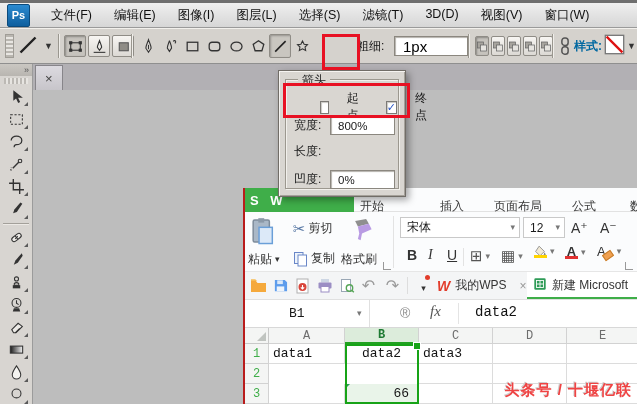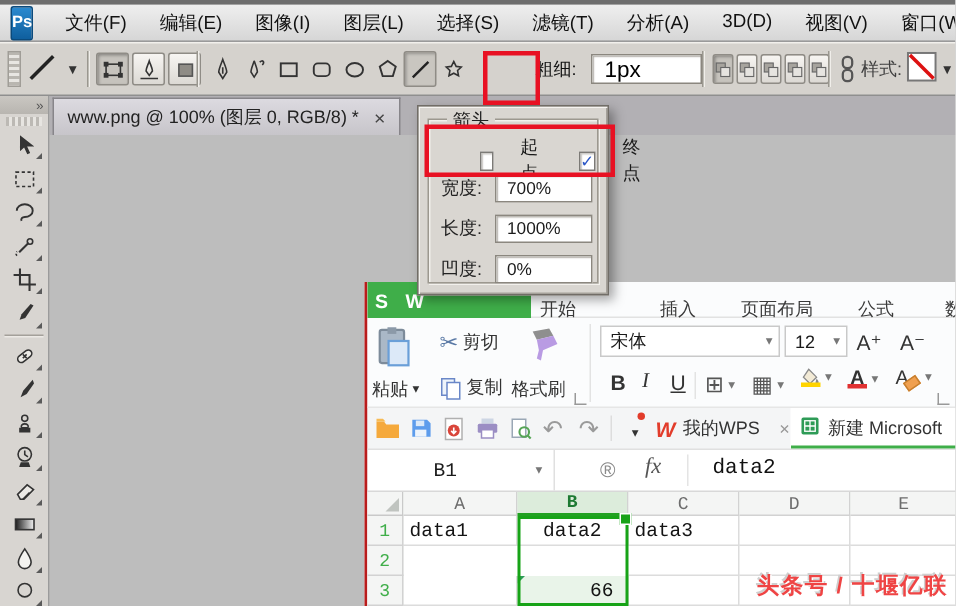--- a/index.html
+++ b/index.html
@@ -109,21 +109,20 @@
 
   <div id="menubar">
     <div id="ps-logo">Ps</div>
     <div id="menu-items" style="display:flex;">
         <div class="menu-item">文件(F)</div>
         <div class="menu-item">编辑(E)</div>
         <div class="menu-item">图像(I)</div>
         <div class="menu-item">图层(L)</div>
         <div class="menu-item">选择(S)</div>
         <div class="menu-item">滤镜(T)</div>
-        <div class="menu-item">分析(A)</div>
         <div class="menu-item">3D(D)</div>
         <div class="menu-item">视图(V)</div>
         <div class="menu-item">窗口(W)</div>
       </div>
   </div>
 
   <div id="optionsbar">
     <div class="ob" style="left:2px;">
         <div class="grip"></div>
       </div>
@@ -251,37 +250,36 @@
     <div class="ob" style="left:552px;">
         <div class="vsep"></div>
       </div>
     <div class="ob" style="left:558px;">
       <svg width="14" height="20" viewBox="0 0 10 16">
         <rect x="2.5" y="1.5" width="5" height="6" rx="2.2" fill="none" stroke="#555" stroke-width="1.2"></rect>
         <rect x="2.5" y="8.5" width="5" height="6" rx="2.2" fill="none" stroke="#555" stroke-width="1.2"></rect>
         </svg>
     </div>
     <div class="ob" style="left:574px;">
-        <span class="rbtxt" style="color:#404040;">样式:</span>
+        <span class="rbtxt" style="color:#0369a1;font-weight:bold;">样式:</span>
       </div>
     <div class="ob" style="left:604px;">
       <span>
         <svg width="21" height="21" viewBox="0 0 16 16">
             <rect x="1" y="1" width="14" height="14" fill="#fff" stroke="#777"></rect>
         <path d="M2 2L14 14" stroke="#d11" stroke-width="1.8"></path>
           </svg></span>
     </div>
     <div class="ob" style="left:627px;">
         <span class="caret">▼</span>
       </div>
   </div>
 
   <div id="tabstrip">
     <div id="doc-tab">
-      <span class="t">www.png @ 100% (图层 0, RGB/8) *</span>
       <span class="x">×</span>
     </div>
   </div>
 
   <div id="toolbox">
     <div id="toolbox-header">
         <span>»</span>
       </div>
     <div id="toolbox-grip"></div>
     <div id="toolbox-tools">
@@ -589,25 +587,24 @@
       <div id="arrow-legend">箭头</div>
       <div class="cb-row" id="arrow-checkboxes">
           <div class="cb"></div>
           <div class="cb-label">起点</div>
           <div class="cb checked">✓</div>
           <div class="cb-label">终点</div>
         </div>
       <div id="arrow-fields">
           <div class="ap-row" style="top: 36px;">
             <div class="ap-label">宽度:</div>
-            <div class="ap-input">700%</div>
+            <div class="ap-input">800%</div>
           </div>
           <div class="ap-row" style="top: 63px;">
             <div class="ap-label">长度:</div>
-            <div class="ap-input">1000%</div>
           </div>
           <div class="ap-row" style="top: 90px;">
             <div class="ap-label">凹度:</div>
             <div class="ap-input">0%</div>
           </div>
         </div>
     </div>
   </div>
 
   <div class="red-rect" style="left:322px;top:34px;width:32px;height:30px;"></div>

